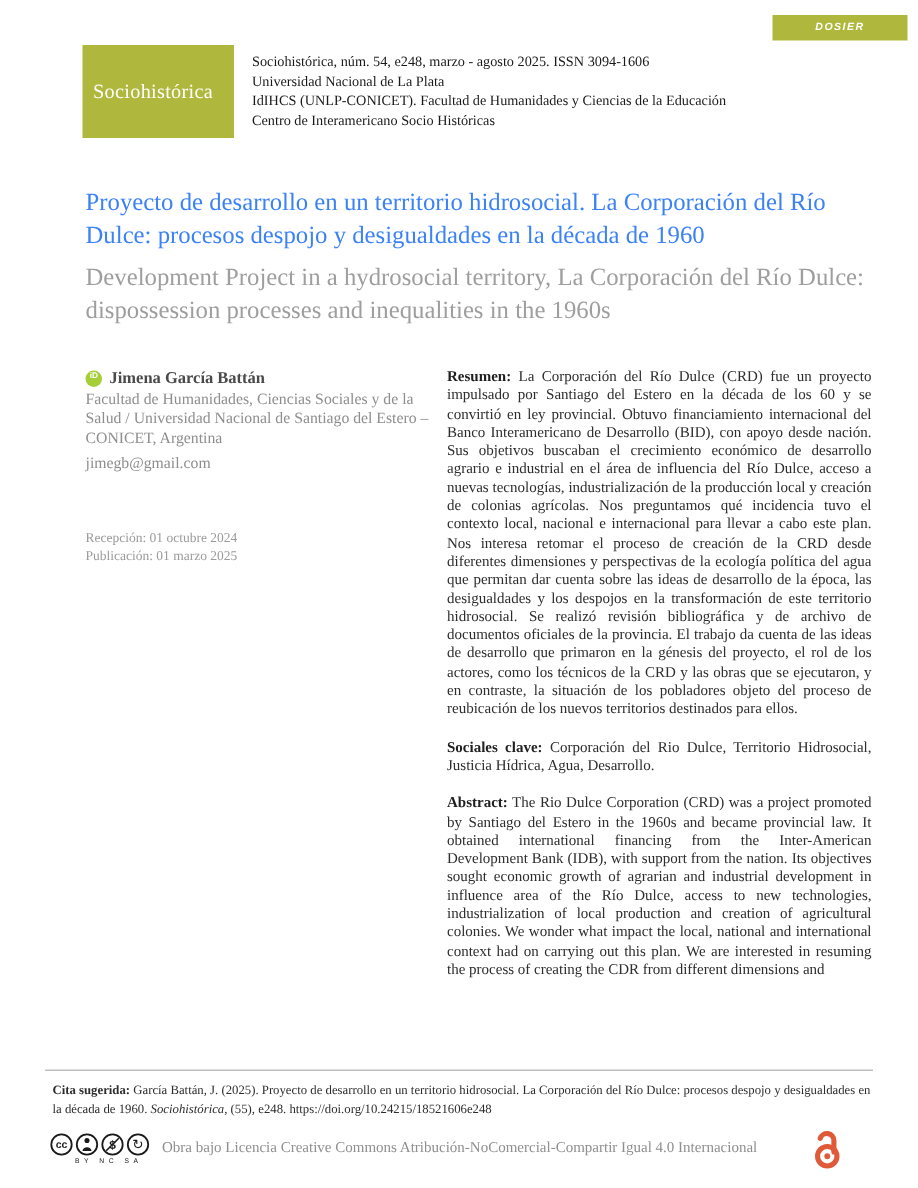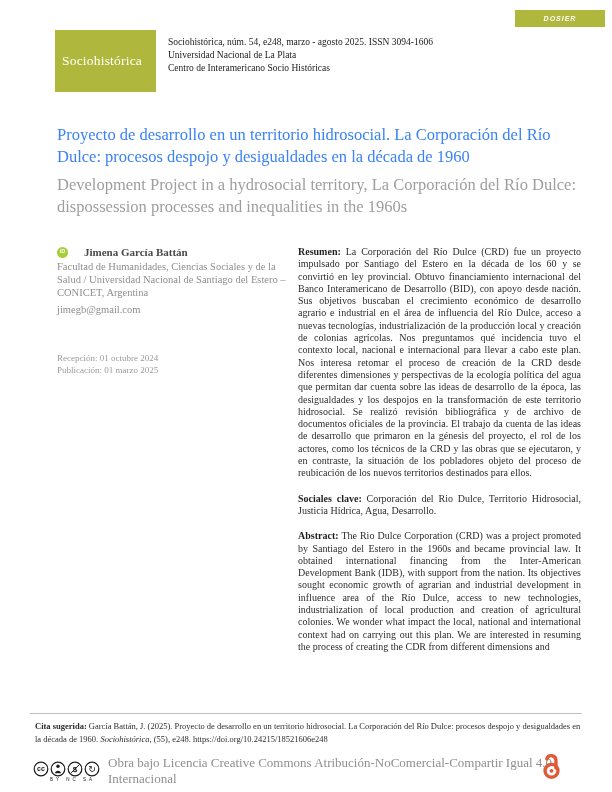--- a/index.html
+++ b/index.html
@@ -32,21 +32,21 @@
   .title-es{
     position:absolute;left:57px;top:124px;width:515px;margin:0;
     font-size:16.5px;font-weight:normal;line-height:22px;color:#3b82f6;
   }
   .title-en{
     position:absolute;left:57px;top:174px;width:522px;margin:0;
     font-size:16.5px;font-weight:normal;line-height:22px;color:#9E9E9E;
   }
   
   .left-col{position:absolute;left:57px;top:246px;width:230px;}
-  .author-line{display:flex;align-items:center;gap:16px;margin-bottom:3px;}
+  .author-line{display:flex;align-items:center;gap:5px;margin-bottom:3px;}
   .orcid-badge{
     width:11px;height:11px;border-radius:50%;background:#A6CE39;
     display:inline-flex;align-items:center;justify-content:center;flex:0 0 11px;
   }
   .orcid-badge span{
     color:#fff;font-family:"Liberation Sans", sans-serif;
     font-size:5.5px;font-weight:bold;line-height:1;
   }
   .author-name{font-size:11px;font-weight:bold;color:#4a4a4a;}
   .affiliation{font-size:10.5px;line-height:12.8px;color:#8E8E8E;}
@@ -73,37 +73,38 @@
   }
   .license-row{
     position:absolute;left:33px;top:755px;display:flex;align-items:center;gap:8px;
   }
   .cc-block{display:flex;flex-direction:column;}
   .cc-icons{display:flex;gap:1px;}
   .cc-caption{
     font-family:"Liberation Sans", sans-serif;font-size:4.5px;letter-spacing:3px;
     color:#1a1a1a;margin-top:0;padding-left:17px;
   }
-  .license-text{font-size:13px;color:#8F8F8F;}
+  .license-text{font-size:10px;color:#8F8F8F;}
   .oa-logo{position:absolute;left:541px;top:752px;}
 </style>
 </head>
 <body>
 
 <div class="page">
 
   <div class="dosier-badge">DOSIER</div>
 
   <div class="logo-box">
     <span>Sociohistórica</span>
   </div>
 
   <div class="journal-info">
     <div>Sociohistórica, núm. 54, e248, marzo - agosto 2025. ISSN 3094-1606</div>
     <div>Universidad Nacional de La Plata</div>
+    <div>IdIHCS (UNLP-CONICET). Facultad de Humanidades y Ciencias de la Educación</div>
     <div>Centro de Interamericano Socio Históricas</div>
   </div>
 
   <h1 class="title-es">Proyecto de desarrollo en un territorio hidrosocial. La Corporación del Río Dulce: procesos despojo y desigualdades en la década de 1960</h1>
   <h2 class="title-en">Development Project in a hydrosocial territory, La Corporación del Río Dulce: dispossession processes and inequalities in the 1960s</h2>
 
   <div class="left-col">
     <div class="author-line">
       <span class="orcid-badge">
         <span>iD</span>

